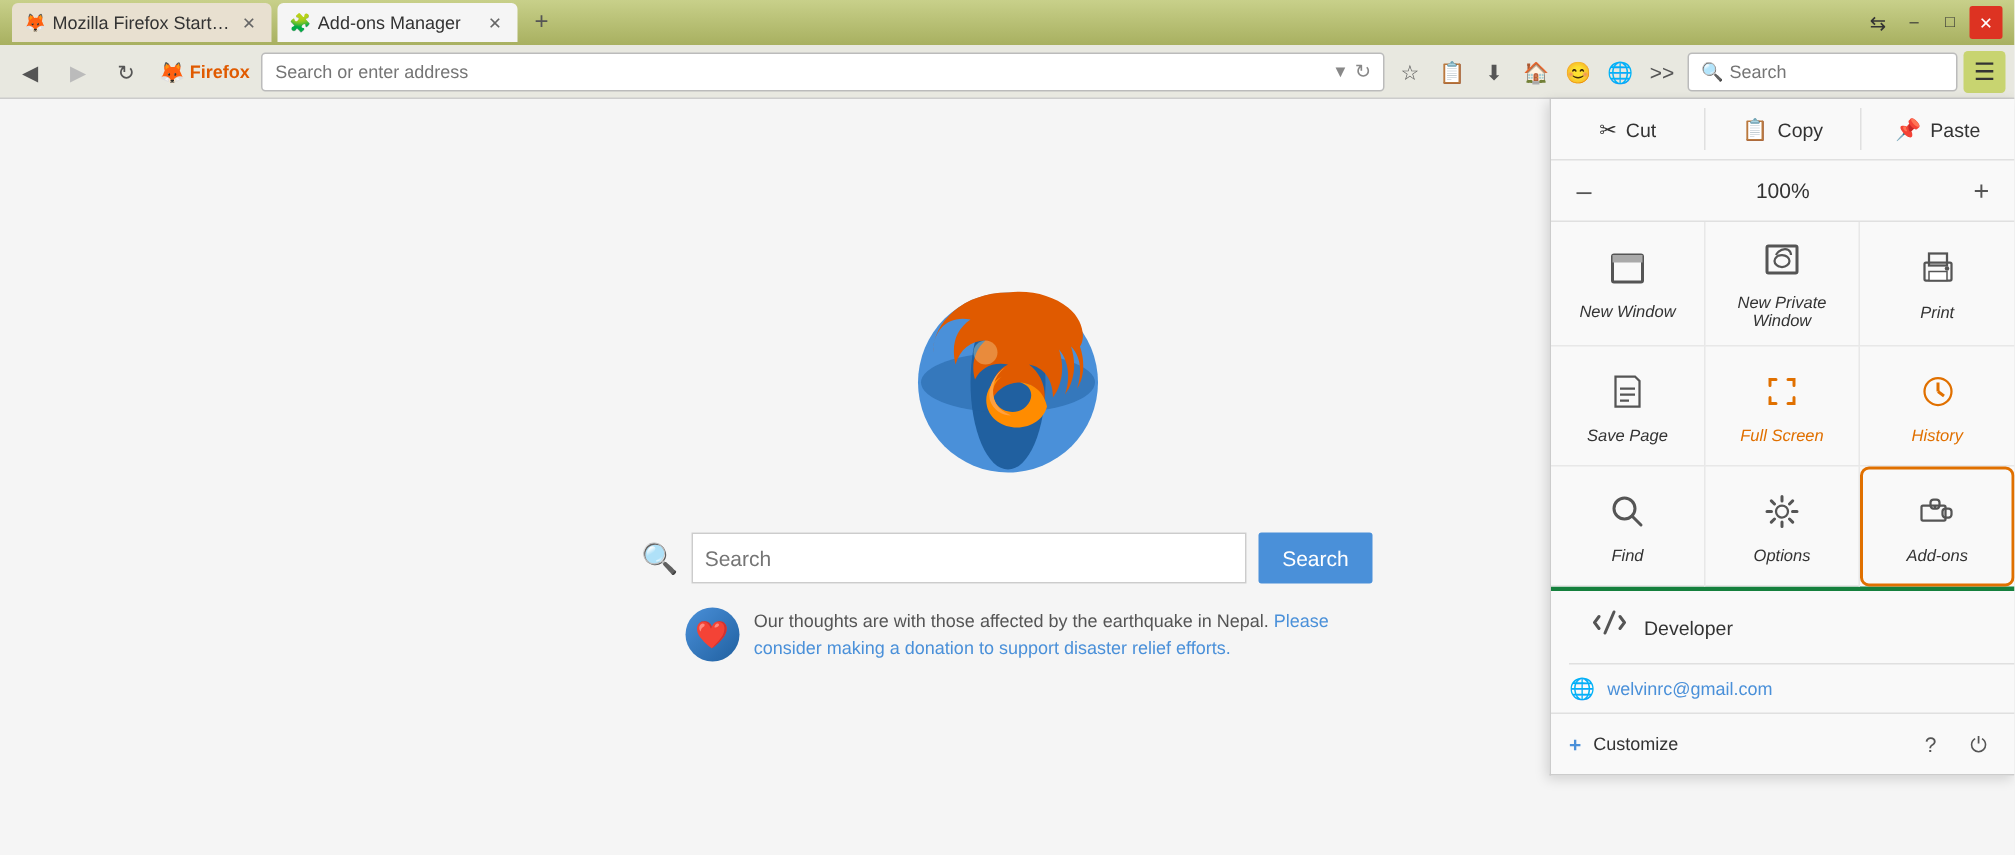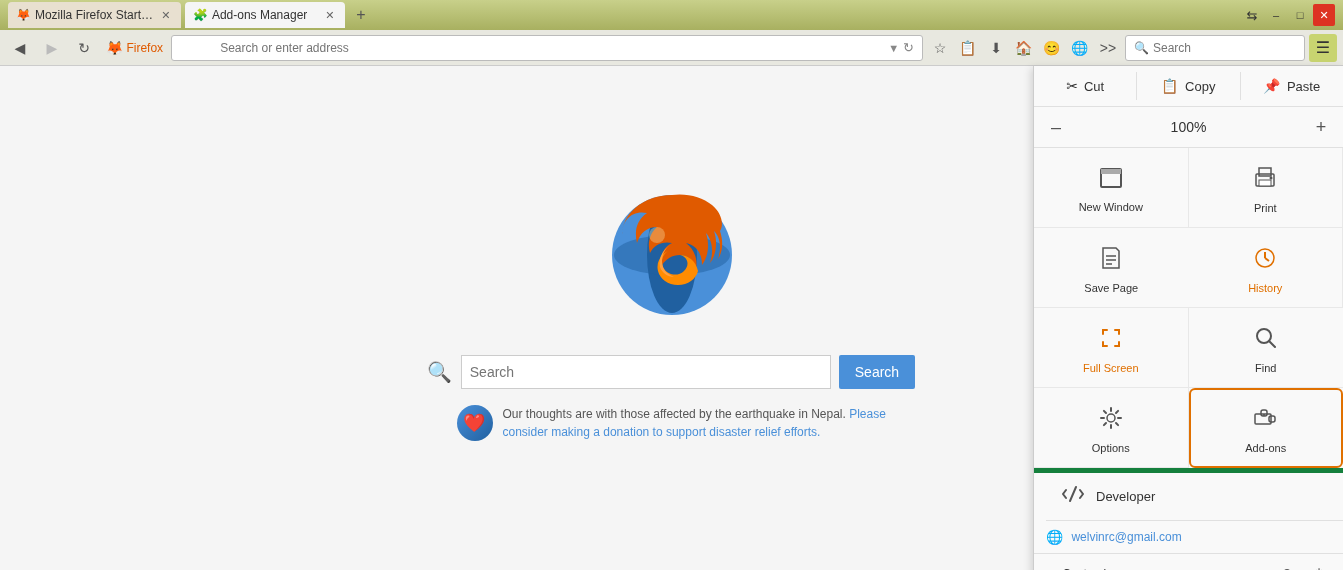--- a/index.html
+++ b/index.html
@@ -112,21 +112,20 @@
       gap: 4px;
       color: #333;
     }
     .address-input {
       flex: 1;
       border: none;
       outline: none;
       font-size: 12px;
       background: transparent;
       color: #333;
-      margin-left: 40px;
     }
     .search-bar {
       height: 26px;
       border: 1px solid #bbb;
       border-radius: 3px;
       padding: 0 8px;
       font-size: 12px;
       background: white;
       display: flex;
       align-items: center;
@@ -292,22 +291,23 @@
     .zoom-value {
       flex: 1;
       text-align: center;
       font-size: 14px;
       color: #333;
     }
 
     
     .menu-grid {
       display: grid;
-      grid-template-columns: repeat(2, 1fr);
-      border-bottom: 5px solid #15803d;
+      grid-template-columns: repeat(3, 1fr);
+      border-bottom: 3px solid #15803d;
+      font-style: italic;
     }
     .menu-item {
       display: flex;
       flex-direction: column;
       align-items: center;
       justify-content: center;
       padding: 14px 8px 10px;
       cursor: pointer;
       border-right: 1px solid #e8e8e8;
       border-bottom: 1px solid #e8e8e8;
@@ -397,21 +397,21 @@
     <div class="win-btn close">✕</div>
   </div>
 </div>
 
 <div class="nav-bar">
   <div class="nav-btn">◀</div>
   <div class="nav-btn" style="color:#bbb;">▶</div>
   <div class="nav-btn">↻</div>
   <div class="firefox-logo">
     <span style="color:#e05a00;font-size:14px;">🦊</span>
-    <span style="font-size:12px;color:#e05a00;font-weight:normal;text-align:right;">Firefox</span>
+    <span style="font-size:12px;color:#e05a00;font-weight:bold;text-align:right;">Firefox</span>
   </div>
   <div class="address-bar">
     <input class="address-input" style="font-size: 12px;" placeholder="Search or enter address">
     <span style="color:#888;font-size:11px;">▼</span>
     <span style="color:#888;font-size:13px;">↻</span>
   </div>
   <div class="nav-icon-btns">
     <div class="nav-icon-btn">☆</div>
     <div class="nav-icon-btn">📋</div>
     <div class="nav-icon-btn">⬇</div>
@@ -491,20 +491,30 @@
       <div class="menu-item">
         <span class="menu-item-icon">
           <svg width="24" height="22" viewBox="0 0 24 22" fill="none">
             <rect x="2" y="2" width="20" height="18" rx="1" stroke="#555" stroke-width="2" fill="none"></rect>
             <rect x="2" y="2" width="20" height="5" fill="#aaa"></rect>
           </svg>
         </span>
         <span class="menu-item-label">New Window</span>
       </div>
 
+      <div class="menu-item">
+        <span class="menu-item-icon">
+          <svg width="24" height="22" viewBox="0 0 24 22" fill="none">
+            <rect x="2" y="2" width="20" height="18" rx="1" stroke="#555" stroke-width="2" fill="none"></rect>
+            <ellipse cx="12" cy="12" rx="5" ry="4" stroke="#555" stroke-width="1.5" fill="none"></ellipse>
+            <path d="M8 8 C8 8 10 4 14 4 C18 4 18 8 18 8" stroke="#555" stroke-width="1.5" fill="none"></path>
+          </svg>
+        </span>
+        <span class="menu-item-label">New Private Window</span>
+      </div>
 
       <div class="menu-item">
         <span class="menu-item-icon">
           <svg width="26" height="24" viewBox="0 0 26 24" fill="none">
             <rect x="4" y="8" width="18" height="12" rx="1" stroke="#555" stroke-width="1.5" fill="none"></rect>
             <rect x="7" y="14" width="12" height="6" stroke="#555" stroke-width="1" fill="white"></rect>
             <rect x="7" y="2" width="12" height="8" stroke="#555" stroke-width="1.5" fill="none"></rect>
             <circle cx="19" cy="12" r="1.5" fill="#555"></circle>
           </svg>
         </span>
@@ -519,38 +529,38 @@
             <line x1="6" y1="14" x2="16" y2="14" stroke="#555" stroke-width="1.5"></line>
             <line x1="6" y1="18" x2="12" y2="18" stroke="#555" stroke-width="1.5"></line>
           </svg>
         </span>
         <span class="menu-item-label">Save Page</span>
       </div>
 
       <div class="menu-item">
         <span class="menu-item-icon">
           <svg width="24" height="24" viewBox="0 0 24 24" fill="none">
-            <circle cx="12" cy="12" r="9" stroke="#e07000" stroke-width="1.5" fill="none"></circle>
-            <line x1="12" y1="12" x2="12" y2="6" stroke="#e07000" stroke-width="2"></line>
-            <line x1="12" y1="12" x2="16" y2="15" stroke="#e07000" stroke-width="2"></line>
-          </svg>
-        </span>
-        <span class="menu-item-label highlight">History</span>
-      </div>
-
-      <div class="menu-item">
-        <span class="menu-item-icon">
-          <svg width="24" height="24" viewBox="0 0 24 24" fill="none">
             <path d="M4 8 L4 4 L8 4" stroke="#e07000" stroke-width="2" fill="none" stroke-linecap="round"></path>
             <path d="M16 4 L20 4 L20 8" stroke="#e07000" stroke-width="2" fill="none" stroke-linecap="round"></path>
             <path d="M20 16 L20 20 L16 20" stroke="#e07000" stroke-width="2" fill="none" stroke-linecap="round"></path>
             <path d="M8 20 L4 20 L4 16" stroke="#e07000" stroke-width="2" fill="none" stroke-linecap="round"></path>
           </svg>
         </span>
         <span class="menu-item-label highlight">Full Screen</span>
+      </div>
+
+      <div class="menu-item">
+        <span class="menu-item-icon">
+          <svg width="24" height="24" viewBox="0 0 24 24" fill="none">
+            <circle cx="12" cy="12" r="9" stroke="#e07000" stroke-width="1.5" fill="none"></circle>
+            <line x1="12" y1="12" x2="12" y2="6" stroke="#e07000" stroke-width="2"></line>
+            <line x1="12" y1="12" x2="16" y2="15" stroke="#e07000" stroke-width="2"></line>
+          </svg>
+        </span>
+        <span class="menu-item-label highlight">History</span>
       </div>
 
       <div class="menu-item">
         <span class="menu-item-icon">
           <svg width="24" height="24" viewBox="0 0 24 24" fill="none">
             <circle cx="10" cy="10" r="7" stroke="#555" stroke-width="2" fill="none"></circle>
             <line x1="15" y1="15" x2="21" y2="21" stroke="#555" stroke-width="2" stroke-linecap="round"></line>
           </svg>
         </span>
         <span class="menu-item-label">Find</span>

